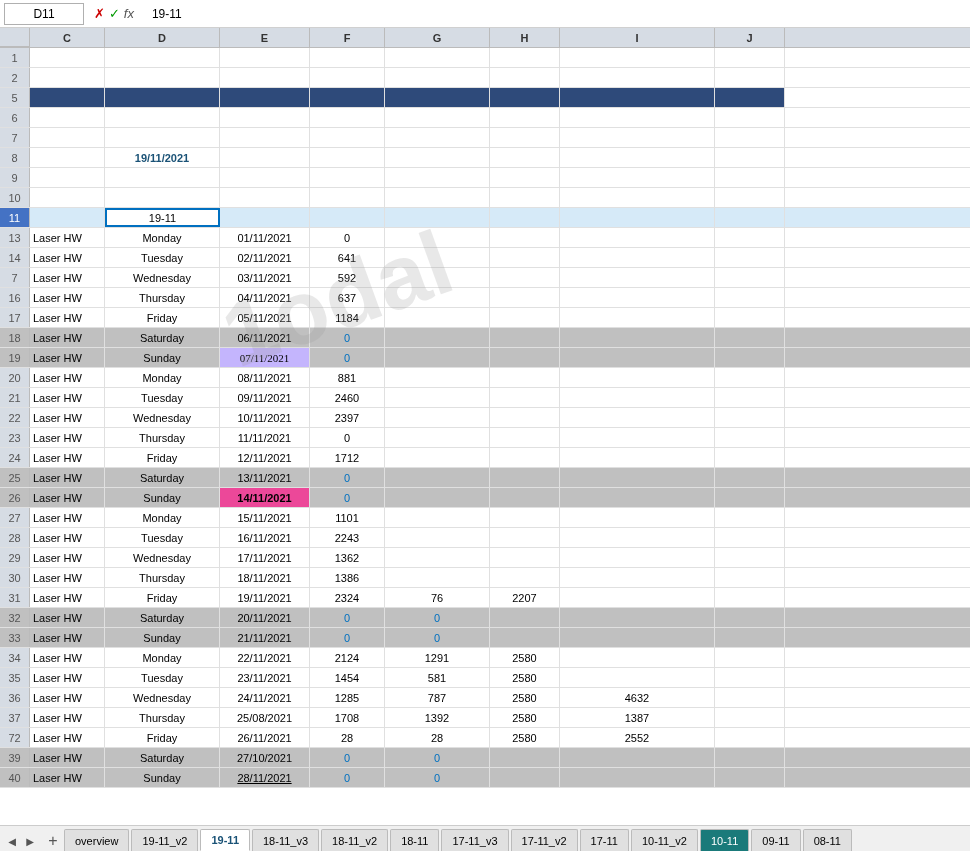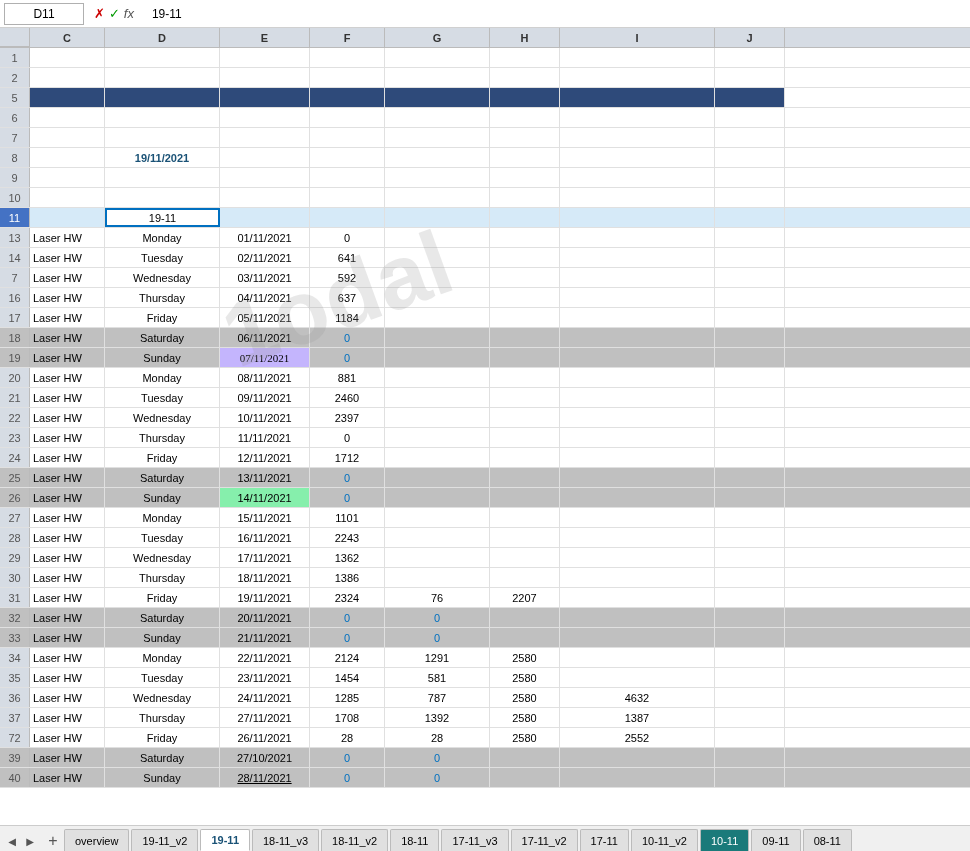--- a/index.html
+++ b/index.html
@@ -343,21 +343,21 @@
     <div class="cell col-F center" style="background:#c0c0c0;color:#0070c0;">0</div>
     <div class="cell col-G center" style="background:#c0c0c0;"></div>
     <div class="cell col-H center" style="background:#c0c0c0;"></div>
     <div class="cell col-I center" style="background:#c0c0c0;"></div>
     <div class="cell col-J" style="background:#c0c0c0;"></div>
   </div>
             <div class="grid-row weekend">
     <div class="row-num" style="background:#c0c0c0;">26</div>
     <div class="cell col-C" style="background:#c0c0c0;">Laser HW</div>
     <div class="cell col-D center" style="background:#c0c0c0;">Sunday</div>
-    <div class="cell col-E center" style="background:#86efac;">14/11/2021</div>
+    <div class="cell col-E center" style="background:#ec4899;font-weight:bold;">14/11/2021</div>
     <div class="cell col-F center" style="background:#c0c0c0;color:#0070c0;">0</div>
     <div class="cell col-G center" style="background:#c0c0c0;"></div>
     <div class="cell col-H center" style="background:#c0c0c0;"></div>
     <div class="cell col-I center" style="background:#c0c0c0;"></div>
     <div class="cell col-J" style="background:#c0c0c0;"></div>
   </div>
             <div class="grid-row">
     <div class="row-num" style="">27</div>
     <div class="cell col-C" style="">Laser HW</div>
     <div class="cell col-D center" style="">Monday</div>
@@ -464,21 +464,21 @@
     <div class="cell col-F center" style="">1285</div>
     <div class="cell col-G center" style="">787</div>
     <div class="cell col-H center" style="">2580</div>
     <div class="cell col-I center" style="">4632</div>
     <div class="cell col-J" style=""></div>
   </div>
             <div class="grid-row">
     <div class="row-num" style="">37</div>
     <div class="cell col-C" style="">Laser HW</div>
     <div class="cell col-D center" style="">Thursday</div>
-    <div class="cell col-E center" style="">27/11/2021</div>
+    <div class="cell col-E center" style="">25/08/2021</div>
     <div class="cell col-F center" style="">1708</div>
     <div class="cell col-G center" style="">1392</div>
     <div class="cell col-H center" style="">2580</div>
     <div class="cell col-I center" style="">1387</div>
     <div class="cell col-J" style=""></div>
   </div>
             <div class="grid-row">
     <div class="row-num" style="">72</div>
     <div class="cell col-C" style="">Laser HW</div>
     <div class="cell col-D center" style="">Friday</div>

